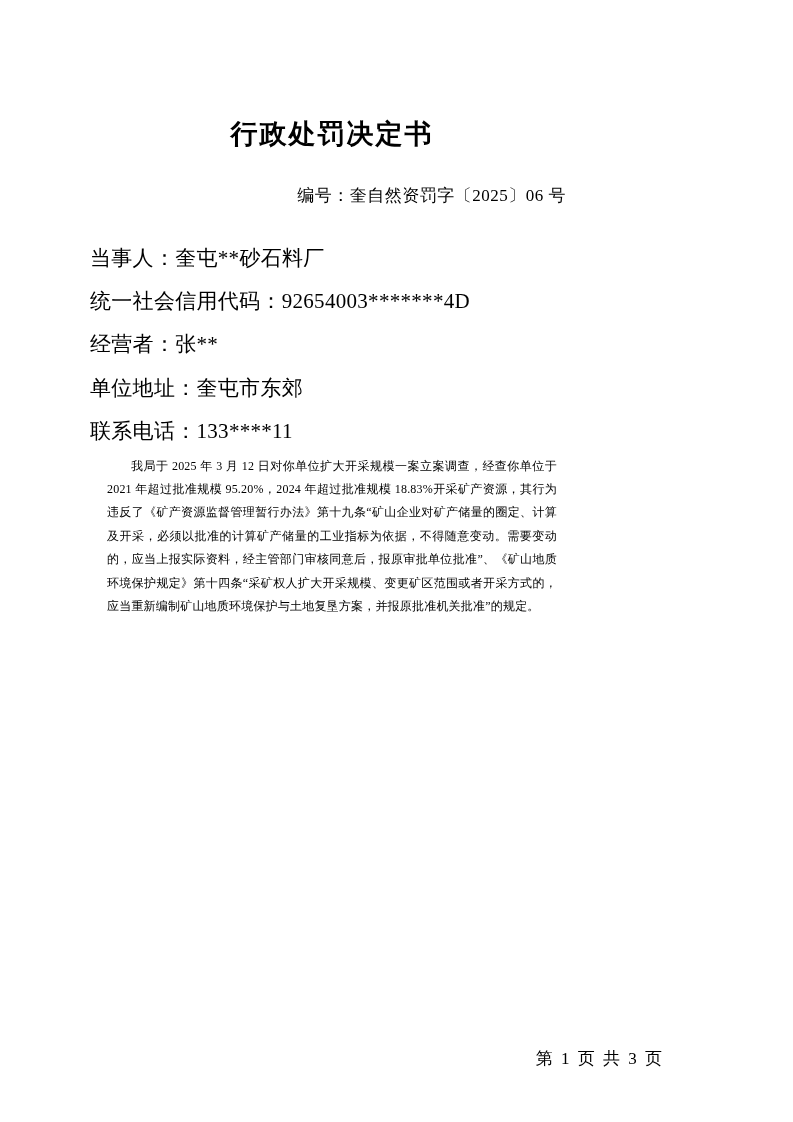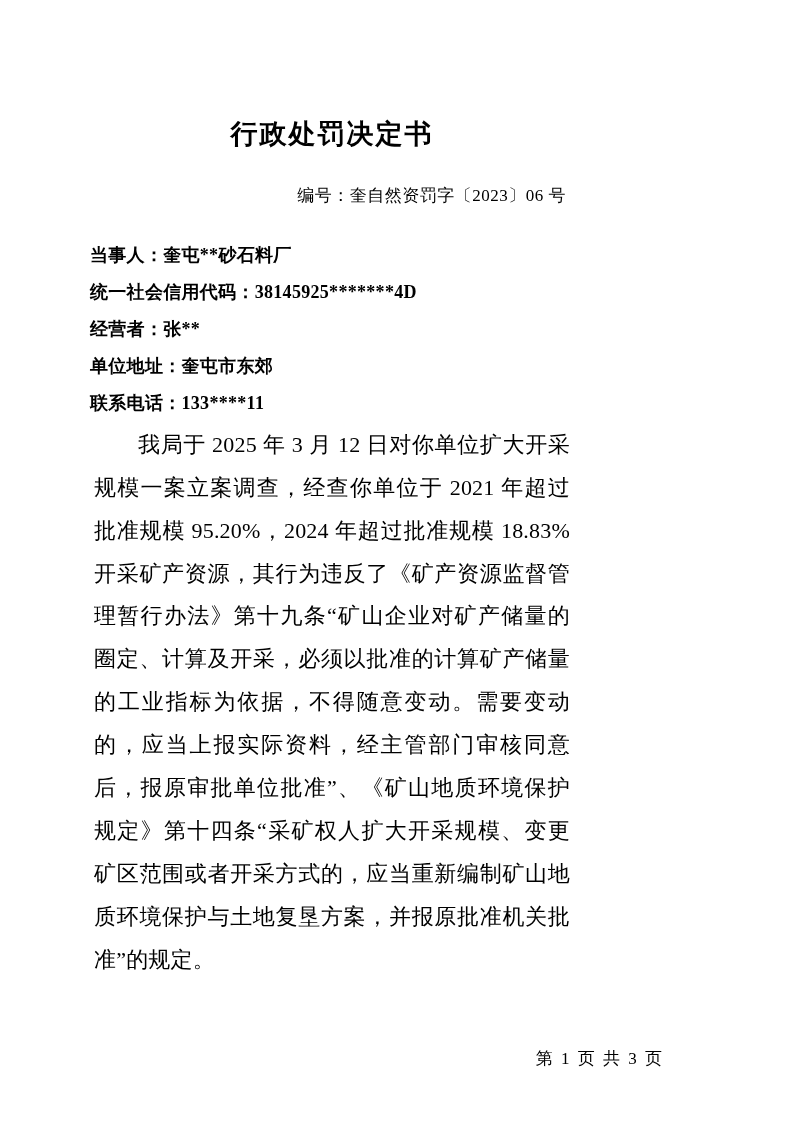--- a/index.html
+++ b/index.html
@@ -36,32 +36,31 @@
     text-align: right;
     font-size: 17px;
     margin-top: 34px;
     letter-spacing: 0.5px;
     padding-right: 8px;
   }
   .party-block {
     margin-top: 30px;
   }
   .party-line {
-    font-size: 18px;
+    font-size: 21px;
     line-height: 2.05;
     letter-spacing: 0.3px;
-    font-weight: bold;
   }
   .body-para {
-    font-size: 22px;
+    font-size: 12px;
     line-height: 1.95;
     text-align: justify;
     text-justify: inter-ideograph;
     text-indent: 2em;
-    margin: 4px;
+    margin: 17px;
     letter-spacing: 0.2px;
   }
   .para-gap {
     margin-top: 2px;
   }
   .footer {
     position: absolute;
     left: 0;
     right: 0;
     bottom: 52px;
@@ -70,25 +69,25 @@
     letter-spacing: 2px;
   }
 </style>
 </head>
 <body>
 
 <div class="page">
 
   <h1 class="doc-title">行政处罚决定书</h1>
 
-  <div class="doc-number">编号：奎自然资罚字〔2023〕06 号</div>
+  <div class="doc-number">编号：奎自然资罚字〔2025〕06 号</div>
 
   <div class="party-block">
     <div class="party-line">当事人：奎屯**砂石料厂</div>
-    <div class="party-line">统一社会信用代码：38145925*******4D</div>
+    <div class="party-line">统一社会信用代码：92654003*******4D</div>
     <div class="party-line">经营者：张**</div>
     <div class="party-line">单位地址：奎屯市东郊</div>
     <div class="party-line">联系电话：133****11</div>
   </div>
 
   <p class="body-para para-gap">我局于 2025 年 3 月 12 日对你单位扩大开采规模一案立案调查，经查你单位于 2021 年超过批准规模 95.20%，2024 年超过批准规模 18.83%开采矿产资源，其行为违反了《矿产资源监督管理暂行办法》第十九条“矿山企业对矿产储量的圈定、计算及开采，必须以批准的计算矿产储量的工业指标为依据，不得随意变动。需要变动的，应当上报实际资料，经主管部门审核同意后，报原审批单位批准”、《矿山地质环境保护规定》第十四条“采矿权人扩大开采规模、变更矿区范围或者开采方式的，应当重新编制矿山地质环境保护与土地复垦方案，并报原批准机关批准”的规定。</p>
 
   <div class="footer">第 1 页 共 3 页</div>
 
 </div>

